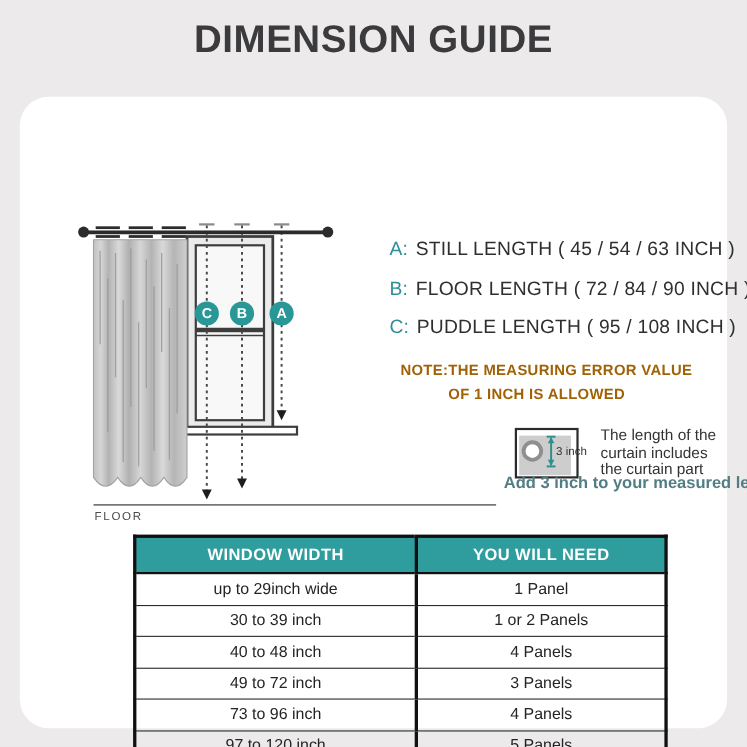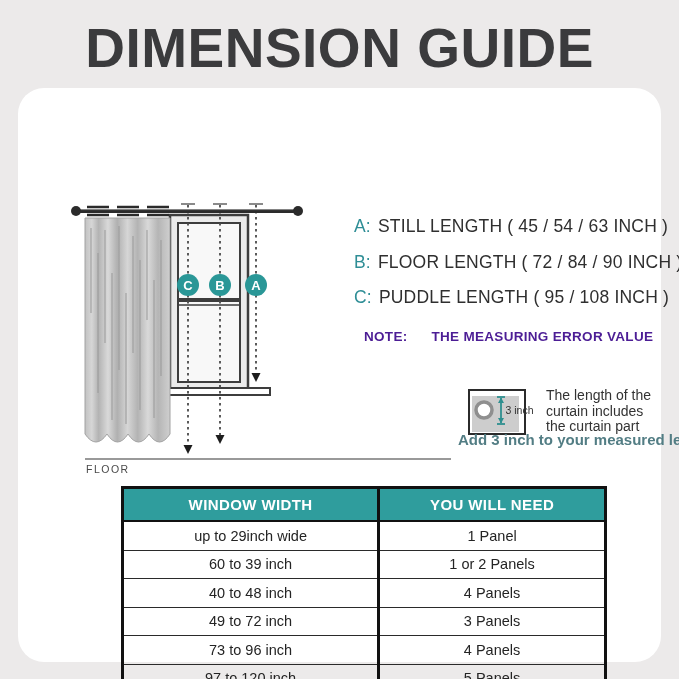--- a/index.html
+++ b/index.html
@@ -2,36 +2,36 @@
 <html><head>
 <meta charset="utf-8">
 <style>
   html,body{margin:0;padding:0;background:#ECEAEA;}
   .canvas{
     position:relative;width:679px;height:679px;background:#ECEAEA;
     font-family:"Liberation Sans", sans-serif;overflow:hidden;
   }
   .title{
     position:absolute;top:16px;left:0;width:679px;margin:0;
-    text-align:center;font-size:55px;font-weight:800;color:#3B3B3D;
+    text-align:center;font-size:35px;font-weight:800;color:#3B3B3D;
     letter-spacing:0.5px;
   }
   .card{
     position:absolute;left:18px;top:88px;width:643px;height:574px;
     background:#FFFFFF;border-radius:26px;
   }
   .illustration{position:absolute;left:40px;top:100px;overflow:visible;}
   .grommet-icon{position:absolute;left:0;top:2px;overflow:visible;flex:0 0 62px;}
 
   .lengths{position:absolute;left:336px;top:128px;}
   .length-row{height:35.5px;font-size:17.5px;color:#2F2F2F;letter-spacing:0.2px;white-space:nowrap;}
   .length-letter{color:#2F8E96;margin-right:7px;}
 
-  .note{position:absolute;left:346px;top:238px;display:flex;gap:24px;
-    font-size:13.5px;font-weight:600;color:#4c1d95;letter-spacing:0.3px;line-height:22px;white-space:nowrap;}
+  .note{position:absolute;left:346px;top:238px;display:flex;gap:0;
+    font-size:13.5px;font-weight:600;color:#a16207;letter-spacing:0.3px;line-height:22px;white-space:nowrap;}
 
   .grommet-row{position:absolute;left:450px;top:299px;width:220px;height:48px;}
   .grommet-desc{position:absolute;left:78px;top:1px;font-size:14px;color:#333333;line-height:15.5px;white-space:nowrap;}
   .tip{position:absolute;left:440px;top:343px;font-size:15px;font-weight:600;color:#527D84;white-space:nowrap;}
 
   .data-table{
     position:absolute;left:103px;top:398px;width:486px;
     border-collapse:collapse;table-layout:fixed;
     border:3px solid #111111;
   }
@@ -155,20 +155,21 @@
       </div>
       <div class="length-row">
         <span class="length-letter">C:</span><span>PUDDLE LENGTH ( 95 / 108 INCH )</span>
       </div>
     </div>
 
     <div class="note">
       <span>NOTE:</span>
       <span>
         <div>THE MEASURING ERROR VALUE</div>
+        <div>OF 1 INCH IS ALLOWED</div>
       </span>
     </div>
 
     <div class="grommet-row">
       <svg class="grommet-icon" width="62" height="47" viewBox="0 0 62 47">
         <rect x="1" y="1" width="56" height="44" fill="#ffffff" stroke="#2b2b2b" stroke-width="2"></rect>
         <rect x="4" y="7" width="47" height="36" fill="#cdcdcd"></rect>
         <circle cx="16" cy="21" r="8" fill="#ffffff" stroke="#8f8f8f" stroke-width="3.5"></circle>
         <g stroke="#2E8F8F" stroke-width="1.8" fill="#2E8F8F">
           <line x1="33" y1="9" x2="33" y2="34"></line>
@@ -193,21 +194,21 @@
           <th>WINDOW WIDTH</th>
           <th>YOU WILL NEED</th>
         </tr>
       </thead>
       <tbody>
         <tr>
           <td>up to 29inch wide</td>
           <td>1 Panel</td>
         </tr>
         <tr>
-          <td>60 to 39 inch</td>
+          <td>30 to 39 inch</td>
           <td>1 or 2 Panels</td>
         </tr>
         <tr>
           <td>40 to 48 inch</td>
           <td>4 Panels</td>
         </tr>
         <tr>
           <td>49 to 72 inch</td>
           <td>3 Panels</td>
         </tr>

